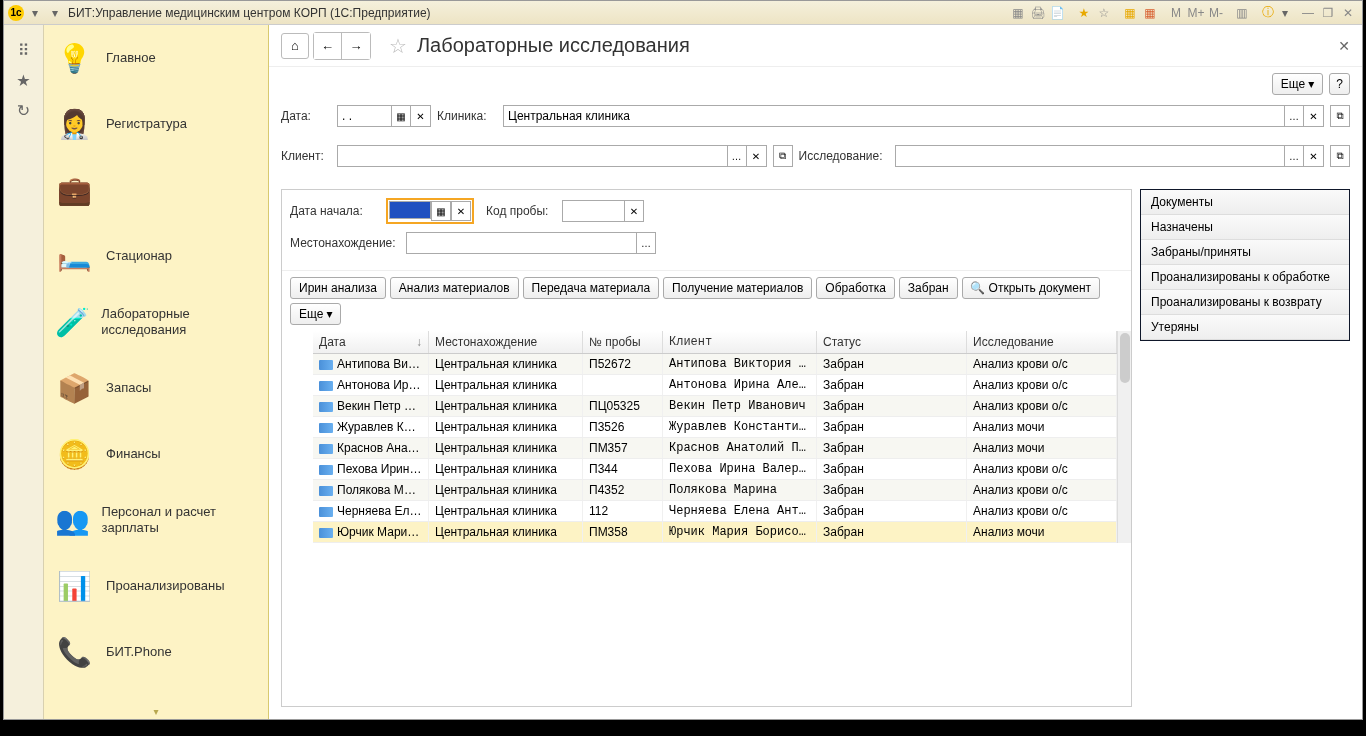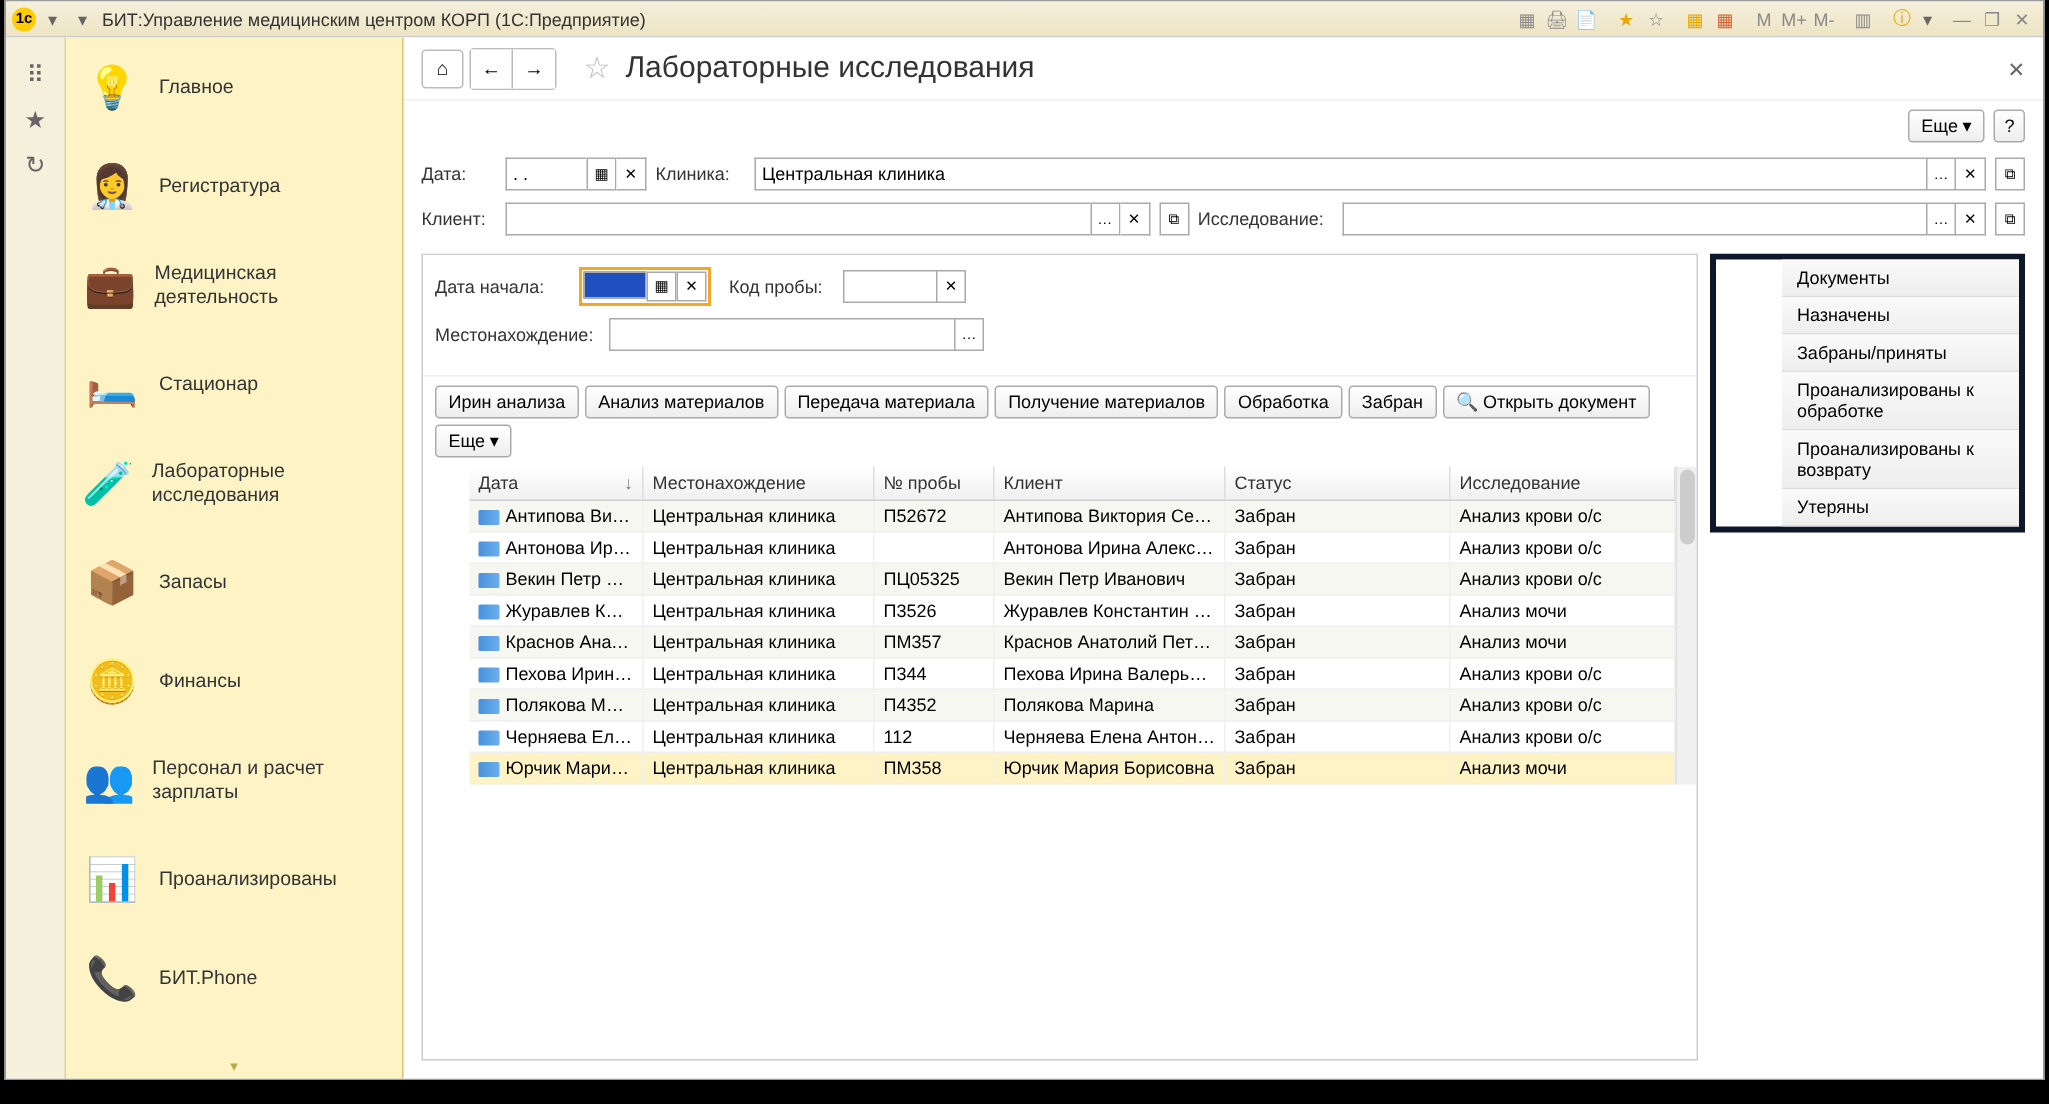--- a/index.html
+++ b/index.html
@@ -35,21 +35,21 @@
 .navgrp .navbtn:last-child{border-right:none;}
 .star{font-size:20px;color:#bbb;margin:0 10px;}
 .pagetitle { font-size: 20px; color:#333;}
 .closex{margin-left:auto;font-size:14px;color:#666;cursor:pointer;}
 
 .toolbar2 { padding: 6px 12px; display:flex;justify-content:flex-end;gap:6px;}
 .btn { border:1px solid #aaa; background:linear-gradient(#fff,#eee); padding: 3px 8px; border-radius:3px; cursor:pointer; font-size:12px;display:inline-flex;align-items:center;gap:3px;}
 .btn.sq{padding:3px 6px;}
 
 .filterbar { padding: 4px 12px; }
-.frow { display:flex;align-items:center;gap:6px;margin-bottom:8px;}
+.frow { display:flex;align-items:center;gap:6px;margin-bottom:18px;}
 .flabel { color:#333;min-width:50px;}
 .finput { border:1px solid #aaa;height:22px;padding:0 4px;background:#fff;}
 .ficonbtn{border:1px solid #aaa;height:22px;width:20px;background:#fff;display:inline-flex;align-items:center;justify-content:center;font-size:10px;cursor:pointer;}
 .fgroup{display:flex;}
 .fgroup > *{border-radius:0;}
 .fgroup .finput{border-right:none;}
 .fgroup .ficonbtn{border-left:none;border-right:1px solid #aaa;}
 .fgroup .ficonbtn:first-of-type{border-left:1px solid #aaa;}
 
 .content-split{display:flex;flex:1;padding:0 12px 12px 12px;gap:8px;overflow:hidden;}
@@ -67,23 +67,23 @@
 .actionbar .spacer{flex:1;}
 
 .table{flex:1;overflow:auto;position:relative;}
 .thead{display:flex;background:linear-gradient(#fff,#f0f0f0);border-bottom:1px solid #ccc;position:sticky;top:0;}
 .th{padding:4px 6px;border-right:1px solid #ddd;font-size:12px;color:#333;display:flex;align-items:center;gap:4px;}
 .trow{display:flex;border-bottom:1px solid #eee;}
 .trow:nth-child(odd){background:#f7f7f2;}
 .trow.sel{background:#fdf3c5;}
 .td{padding:3px 6px;border-right:1px solid #f0f0f0;overflow:hidden;white-space:nowrap;text-overflow:ellipsis;font-size:12px;}
 .rowicon{width:14px;height:10px;display:inline-block;background:linear-gradient(90deg,#4a90d9,#6ab0f0);margin-right:4px;vertical-align:middle;border-radius:1px;}
-.c0{width:116px;}.c1{width:154px;}.c2{width:80px;}.c3{width:154px;}.c4{width:150px;}.c5{width:150px;}
-
-.side-list{border:4px solid #0f172a;padding-left:44px;}
+.c0{width:116px;}.c1{width:154px;}.c2{width:80px;}.c3{width:154px;font-family:Liberation Mono, monospace;}.c4{width:150px;}.c5{width:150px;}
+
+.side-list{border:1px solid #0f172a;}
 .side-item{padding:5px 10px;border-bottom:1px solid #ddd;background:linear-gradient(#fafafa,#eee);cursor:pointer;font-size:12px;}
 
 .scrollbar-stub{width:14px;background:#f0f0f0;border-left:1px solid #ddd;}
 .scrollthumb{width:10px;height:50px;background:#ccc;margin:2px auto;border-radius:5px;}
 </style>
 </head>
 <body>
 
 <div class="window">
 
@@ -128,21 +128,20 @@
       <div class="sb-item">
         <div class="sb-icon">💡</div>
         <div class="sb-label">Главное</div>
       </div>
       <div class="sb-item">
         <div class="sb-icon">👩‍⚕️</div>
         <div class="sb-label">Регистратура</div>
       </div>
       <div class="sb-item">
         <div class="sb-icon">💼</div>
-        <div class="sb-label">Медицинская деятельность</div>
       </div>
       <div class="sb-item">
         <div class="sb-icon">🛏️</div>
         <div class="sb-label">Стационар</div>
       </div>
       <div class="sb-item">
         <div class="sb-icon">🧪</div>
         <div class="sb-label">Лабораторные исследования</div>
       </div>
       <div class="sb-item">

